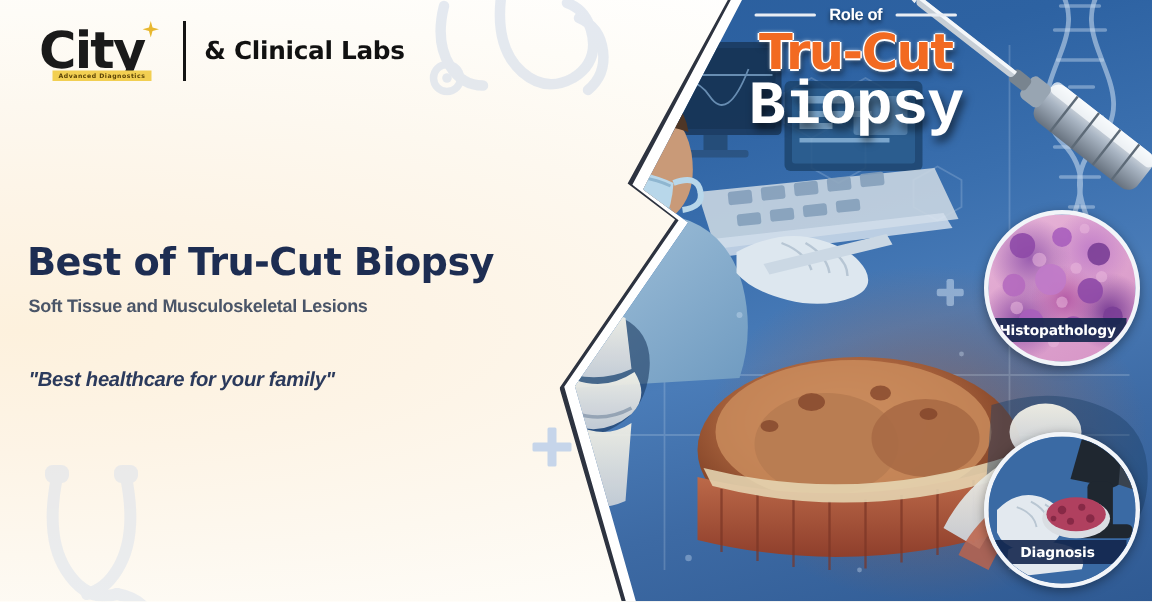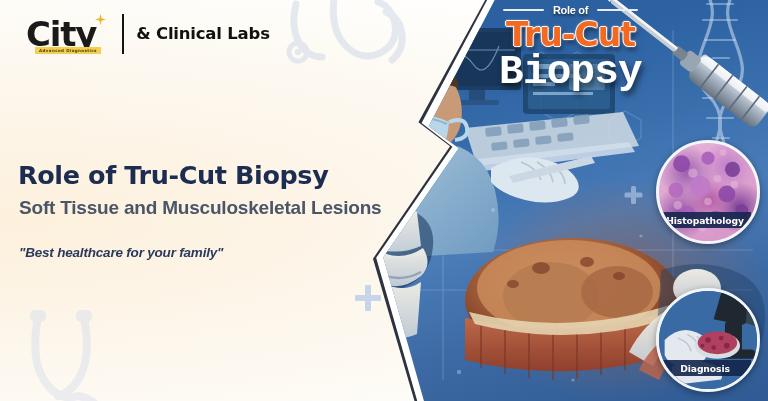--- a/index.html
+++ b/index.html
@@ -64,21 +64,21 @@
   }
 
   .headline {
     position:absolute; left:18px; top:161px;
     font-family:"DejaVu Sans", sans-serif;
     font-size:25.5px; font-weight:bold;
     color:#1d2d52; letter-spacing:-.4px; line-height:1.1;
   }
   .subheadline {
     position:absolute; left:19px; top:197px;
-    font-size:19px; color:#4a5568; letter-spacing:-.2px;
+    font-size:12px; color:#4a5568; letter-spacing:-.2px;
   }
   .tagline-quote {
     position:absolute; left:19px; top:245px;
     font-size:13.5px; font-style:italic; font-weight:bold;
     color:#2b3a5c; letter-spacing:-.2px;
   }
 
   
   .hero-outline {
     position:absolute; right:0; top:0; width:395px; height:401px;
@@ -194,21 +194,21 @@
       </svg>
       <span class="logo-city">City</span>
       <span class="logo-tagline">Advanced Diagnostics</span>
     </div>
     <div class="logo-divider"></div>
     <div class="logo-right">
       <div>&amp; Clinical Labs</div>
     </div>
   </div>
 
-  <h1 class="headline">Role of Tru-Cut Biopsy</h1>
+  <h1 class="headline">Best of Tru-Cut Biopsy</h1>
   <h2 class="subheadline">Soft Tissue and Musculoskeletal Lesions</h2>
   <p class="tagline-quote">"Best healthcare for your family"</p>
 
   <div class="hero-outline"></div>
   <div class="hero-white"></div>
 
   <div class="hero-img">
     <svg class="hero-scene" viewBox="0 0 395 401" preserveAspectRatio="none">
       <defs>
         <linearGradient id="gSteel" x1="0" y1="0" x2="0" y2="1">

